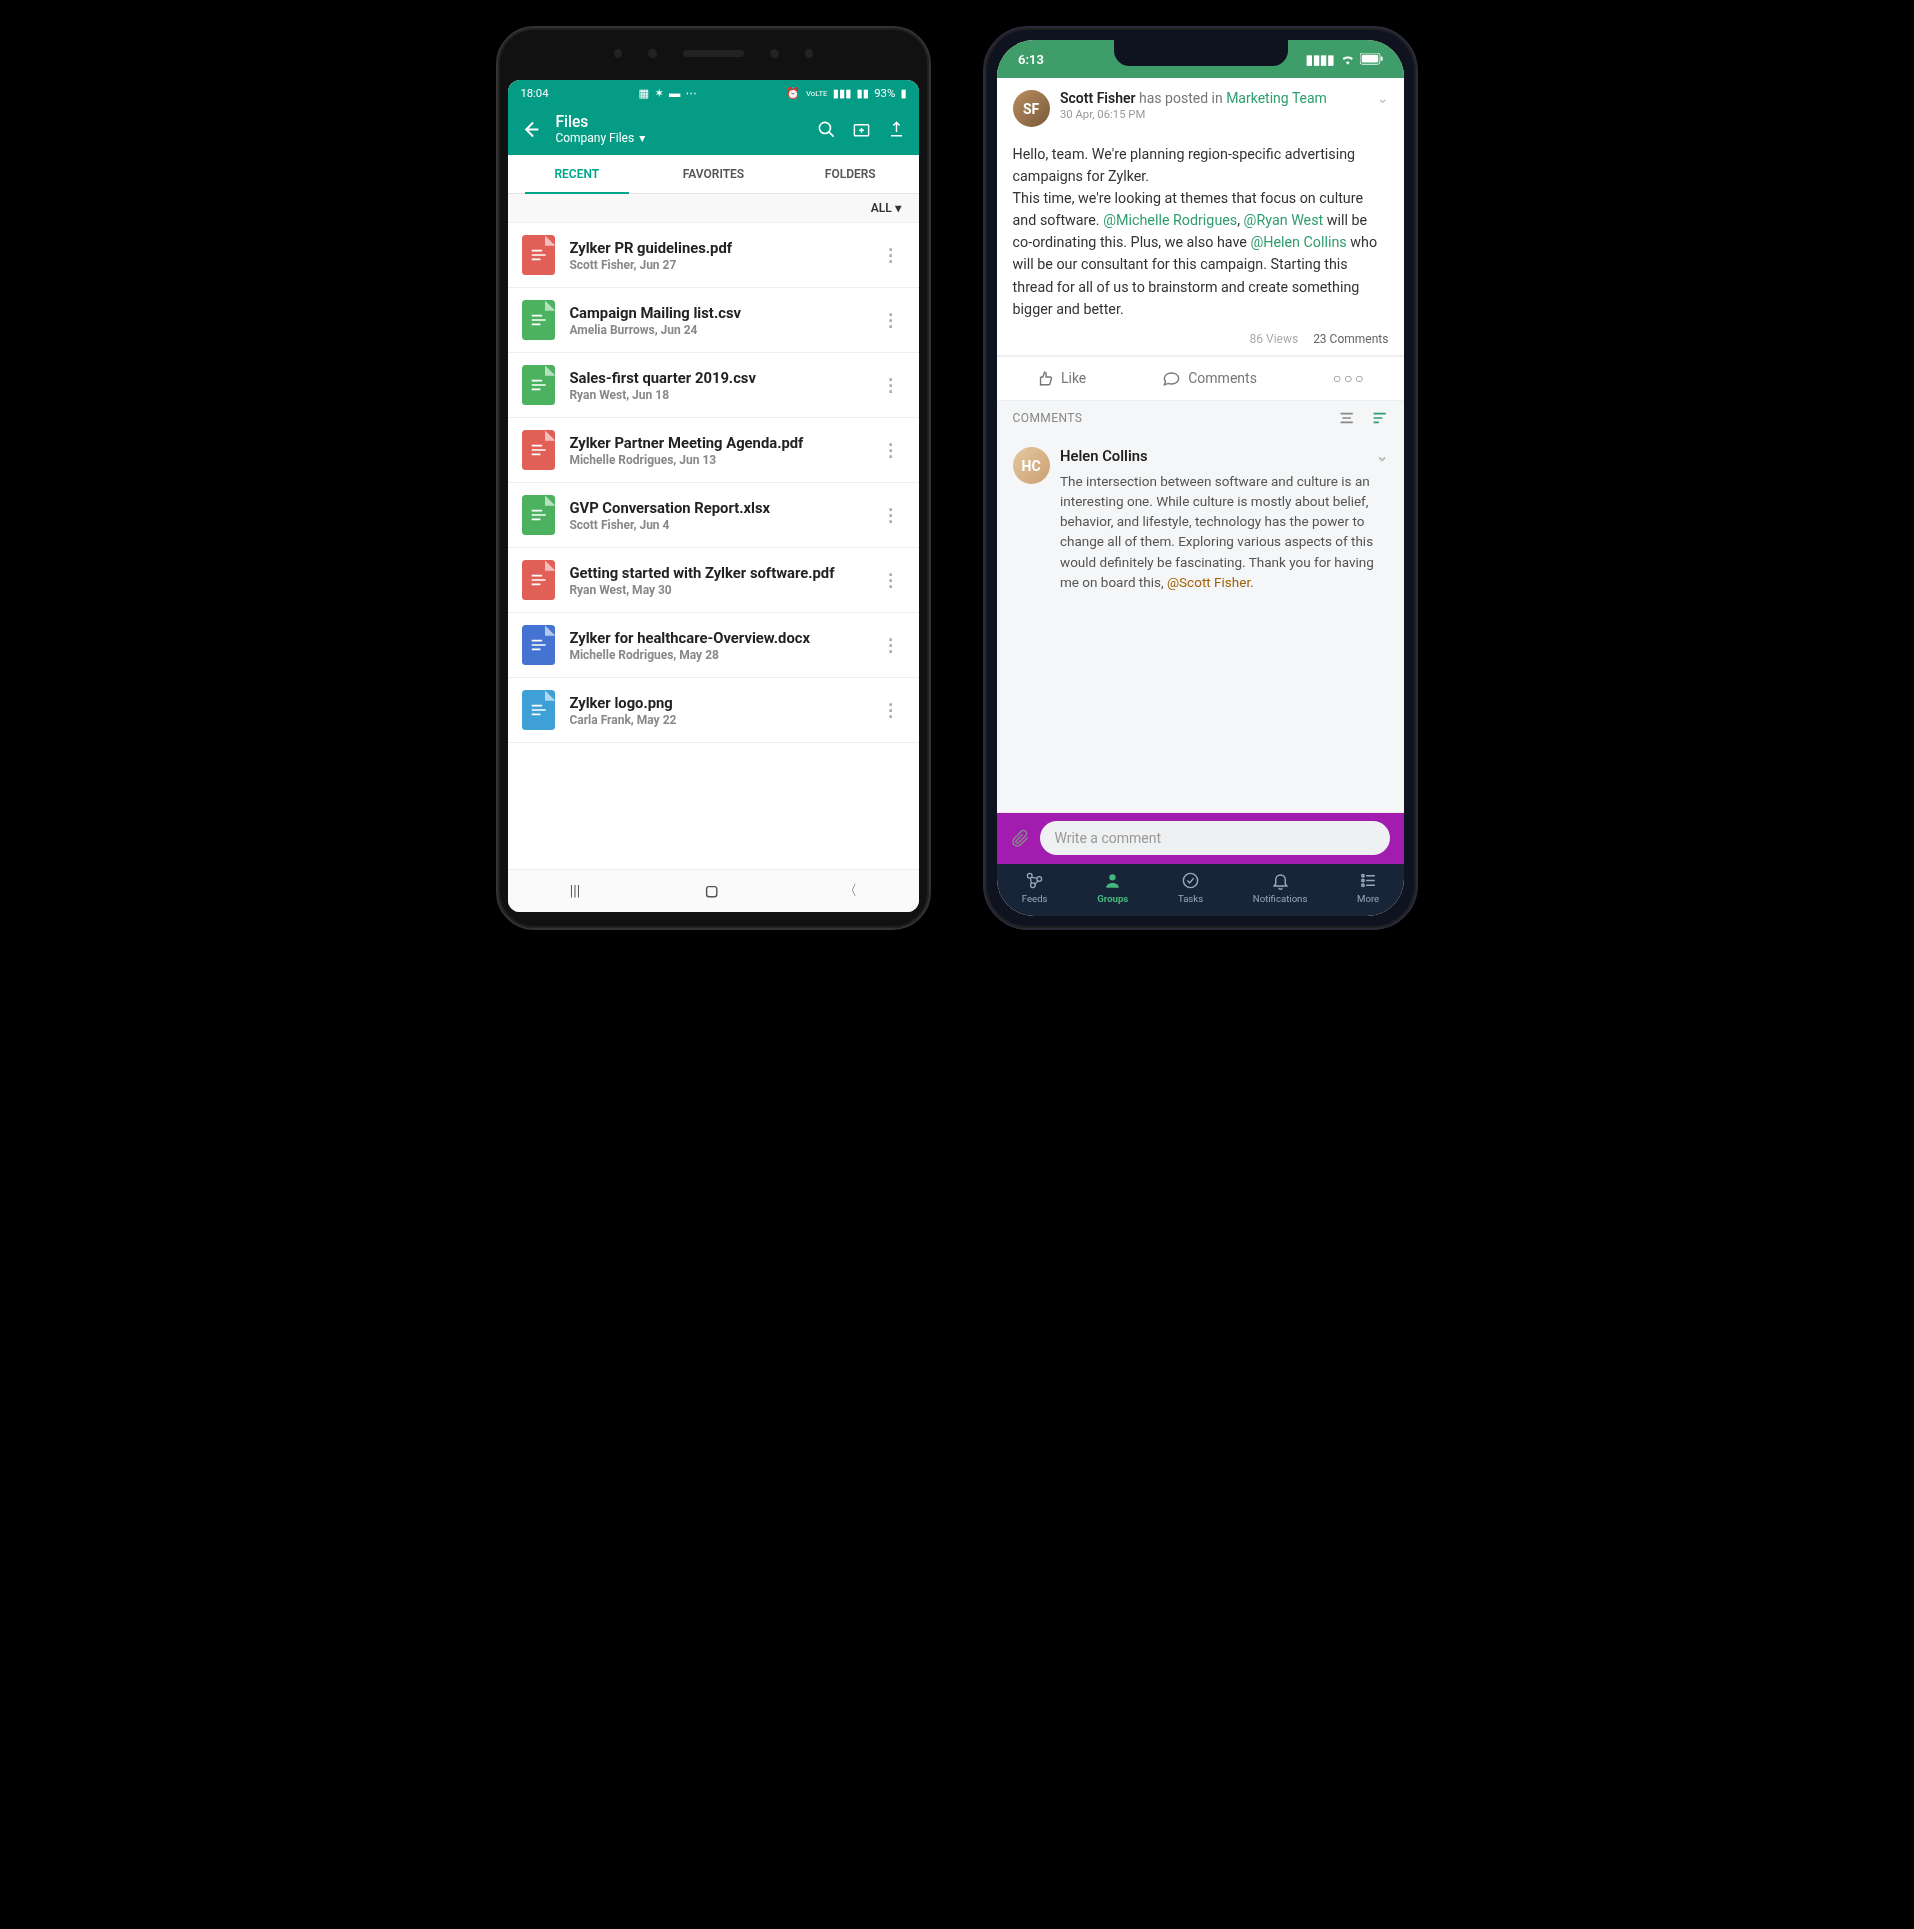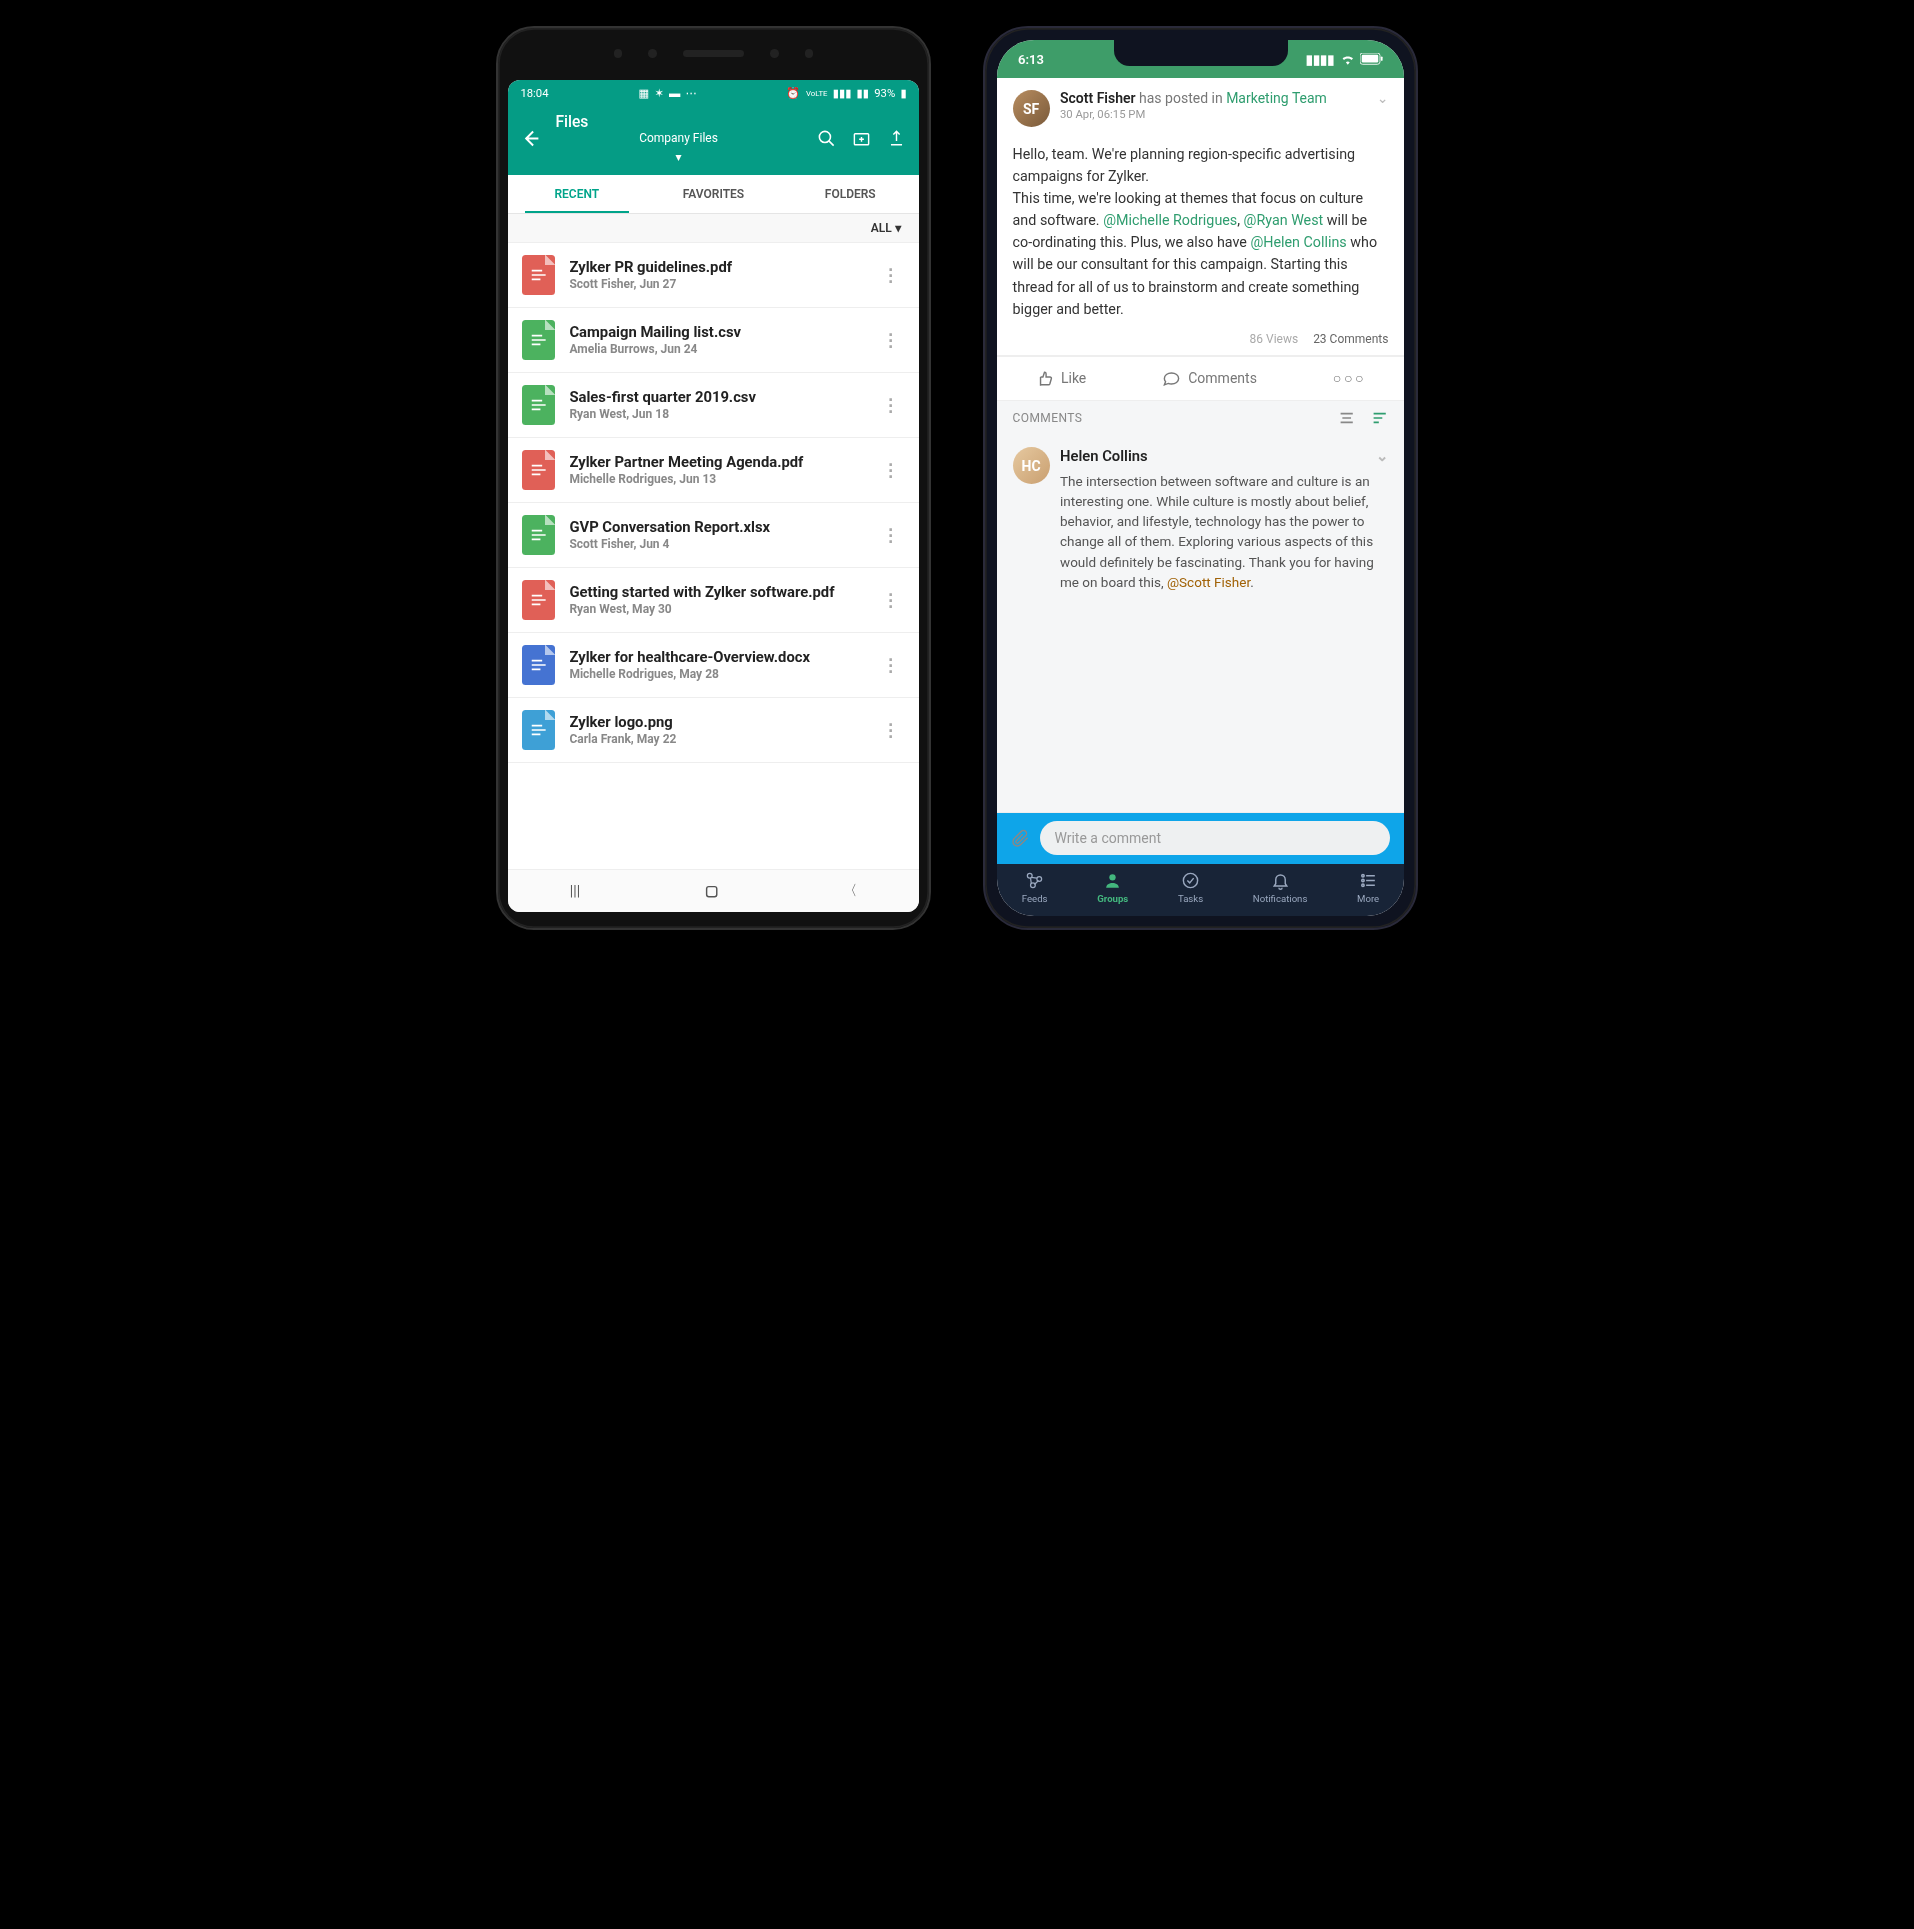--- a/index.html
+++ b/index.html
@@ -70,21 +70,21 @@
     padding: 0 12px; font-size: 11.3px; gap: 8px;
   }
   .a-status .right { display:flex; align-items:center; gap:5.2px; }
   .a-header {
     background:#059c85; color:#fff; padding: 7px 12px 10.4px 12px;
     display:flex; align-items:center; gap: 14px;
   }
   .a-header .icon { width:21px; height:21px; display:flex; align-items:center; justify-content:center; }
   .a-header .titles { flex:1; }
   .a-header .t1 { font-size: 15.6px; font-weight:500; }
-  .a-header .t2 { font-size: 12px; display:flex; align-items:center; gap:5.2px;flex-direction:column; }
+  .a-header .t2 { font-size: 12px; display:flex; align-items:center; gap:5.2px; }
   .a-tabs {
     display:flex; background:#fff; border-bottom:0.9px solid #e5e5e5;
   }
   .a-tabs .tab {
     flex:1; text-align:center; padding:12px 0; font-size:12px; font-weight:600;
     color:#555; position:relative;
   }
   .a-tabs .tab.active { color:#00a48a; }
   .a-tabs .tab.active::after {
     content:""; position:absolute; left:12%; right:12%; bottom:-0.9px; height:2.6px; background:#00a48a;
@@ -164,21 +164,21 @@
   }
   .i-comments-hdr .icons { display:flex; gap:15.6px; align-items:center; }
   .i-comment {
     display:flex; gap:10.4px; padding: 12px 15.6px; background:#f5f6f7;
   }
   .i-comment .cbody { flex:1; }
   .i-comment .cname { font-size:14.8px; font-weight:600; color:#222; display:flex; justify-content:space-between; }
   .i-comment .ctext { font-size:13.5px; color:#555; line-height:1.5; margin-top:5.2px; }
   .i-comment .ctext .mention { color:#a16207; }
   .i-input {
-    display:flex; align-items:center; gap:10.4px; padding:8.7px 14px; background:#0ea5e9;
+    display:flex; align-items:center; gap:10.4px; padding:8.7px 14px; background:#a21caf;
     border-top:0.9px solid #eee;
   }
   .i-input .field {
     flex:1; background:#eef0f1; border-radius:19px; padding:8.7px 14px;
     color:#999; font-size:14px;
   }
   .i-bottom {
     background:#182437; color:#9aa8bf; display:flex; justify-content:space-around;
     padding:7px 0 12px 0;
   }

